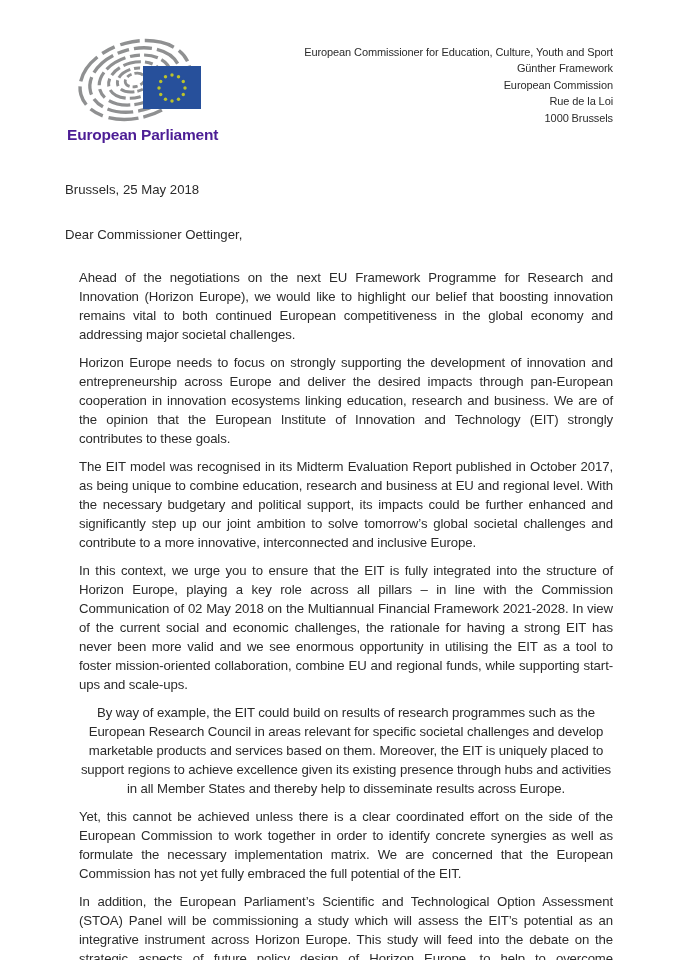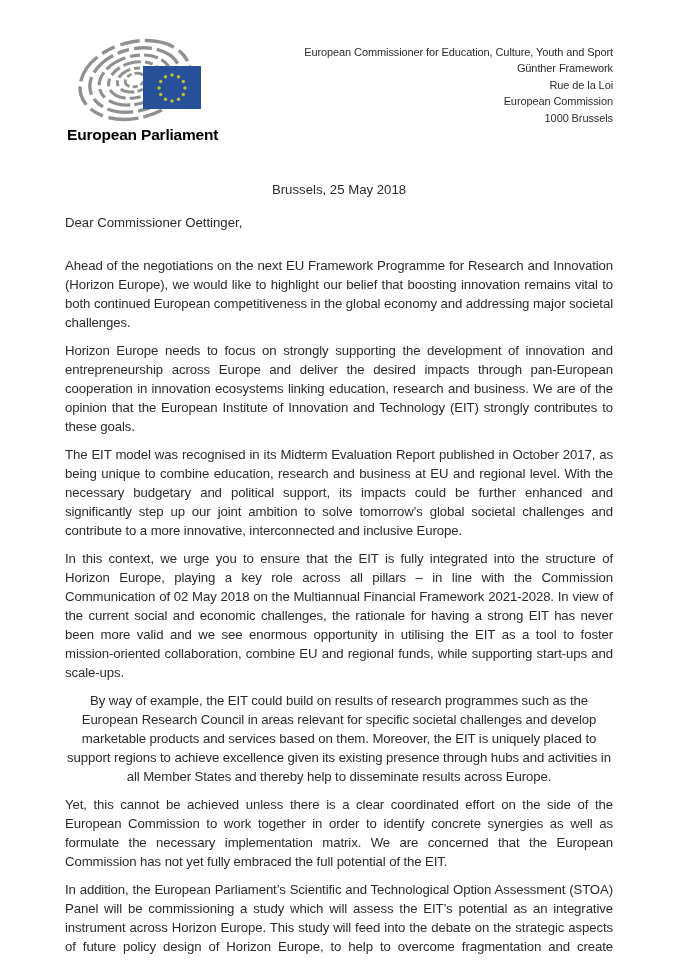--- a/index.html
+++ b/index.html
@@ -16,38 +16,38 @@
     overflow: hidden;
   }
   .header { display: flex; justify-content: space-between; align-items: flex-start; }
   .logo { width: 150px; flex: 0 0 auto; margin-left: 2px; }
   .logo svg { display: block; }
   .arc { stroke: var(--logo-grey, #8f9091); fill: none; }
   .flag { fill: var(--flag-blue, #27509b); }
   .star { fill: var(--star, #bcc32b); }
   .logo-text {
     font-weight: bold;
-    color: #000000;
+    color: #4c1d95;
     font-size: 15.5px;
     letter-spacing: -0.2px;
     white-space: nowrap;
     margin-top: 2px;
   }
   .recipient {
     text-align: right;
     font-size: 11px;
     line-height: 16.4px;
     letter-spacing: -0.1px;
     margin-top: 14px;
   }
-  .dateline { text-align: center; font-size: 13.2px; margin-top: 38px; }
-  .salutation { font-size: 13.2px; margin-top: 18px; }
+  .dateline { text-align: left; font-size: 13.2px; margin-top: 38px; }
+  .salutation { font-size: 13.2px; margin-top: 30px; }
   .body-text { margin-top: 26px; }
   .para {
-    margin: 0 0 9px 0;
+    margin: 0 0 9px 14px;
     font-size: 13.2px;
     line-height: 19px;
     letter-spacing: -0.1px;
     text-align: justify;
   }
   .para.ragged { text-align: center; }
 </style>
 </head>
 <body>
 
@@ -80,22 +80,22 @@
           <circle class="star" cx="93.7" cy="51.5" r="1.7"></circle>
           <circle class="star" cx="98.5" cy="46.7" r="1.7"></circle>
         </g>
       </svg>
       <div class="logo-text">European Parliament</div>
     </div>
 
     <div class="recipient">
       <div>European Commissioner for Education, Culture, Youth and Sport</div>
       <div>Günther Framework</div>
+      <div>European Commission</div>
       <div>Rue de la Loi</div>
-      <div>European Commission</div>
       <div>1000 Brussels</div>
     </div>
 
   </div>
 
   <div class="dateline">Brussels, 25 May 2018</div>
 
   <div class="salutation">Dear Commissioner Oettinger,</div>
 
   <div class="body-text">

